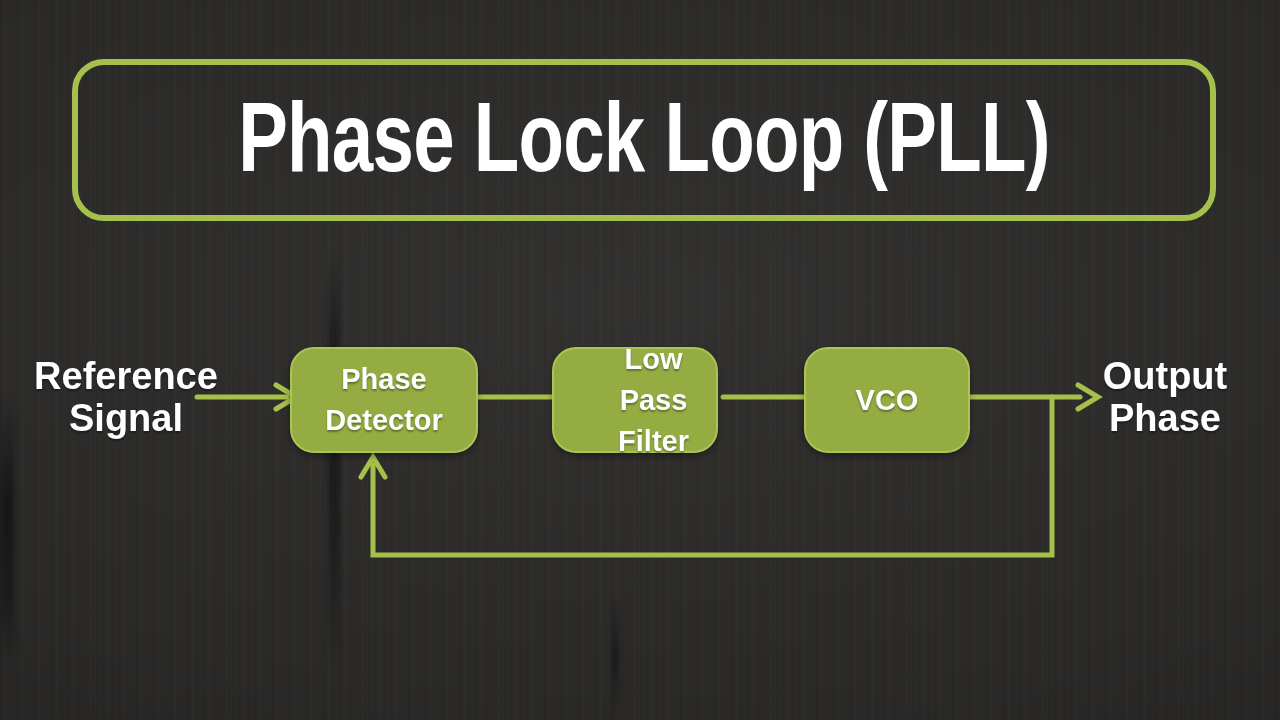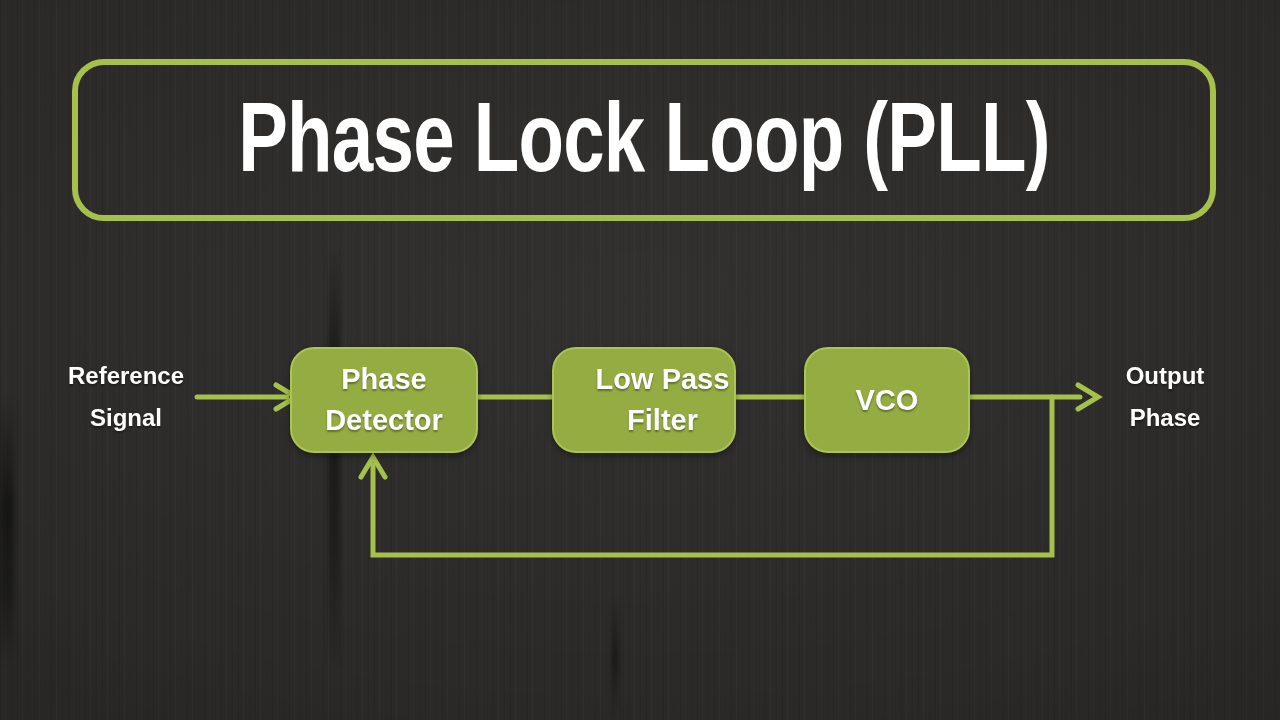--- a/index.html
+++ b/index.html
@@ -85,39 +85,39 @@
     box-sizing: border-box;
     background: var(--block-fill, #95ac43);
     border: 2px solid var(--block-border, #aac455);
     border-radius: 24px;
     display: flex;
     align-items: center;
     justify-content: center;
     box-shadow: 0 3px 6px rgba(0,0,0,0.35);
   }
   .block-pd  { left: 290px; width: 188px; }
-  .block-lpf { left: 552px; width: 184px; padding-left: 37px; }
+  .block-lpf { left: 552px; width: 166px; padding-left: 37px; }
   .block-vco { left: 804px; width: 166px; justify-content: center; }
   .block-label {
     color: var(--text-white, #ffffff);
     font-weight: bold;
     font-size: 29px;
     line-height: 41px;
     text-align: center;
     white-space: pre-line;
     text-shadow: 0 2px 2px rgba(0,0,0,0.35);
   }
 
   .signal-label {
     position: absolute;
     width: 200px;
     top: 355px;
     color: var(--text-white, #ffffff);
     font-weight: bold;
-    font-size: 24px;
+    font-size: 38px;
     line-height: 42px;
     text-align: center;
     white-space: pre-line;
     text-shadow: 0 2px 2px rgba(0,0,0,0.35);
   }
   .signal-input  { left: 26px; }
   .signal-output { left: 1065px; }
 </style>
 </head>
 <body>

